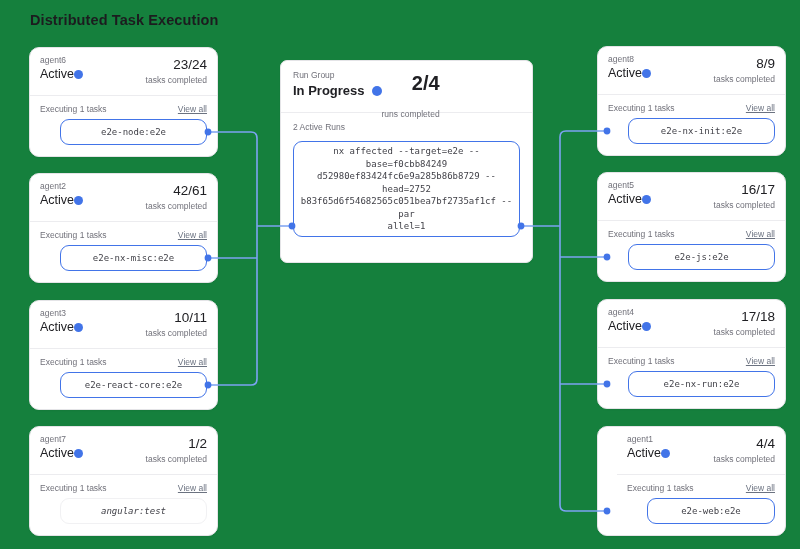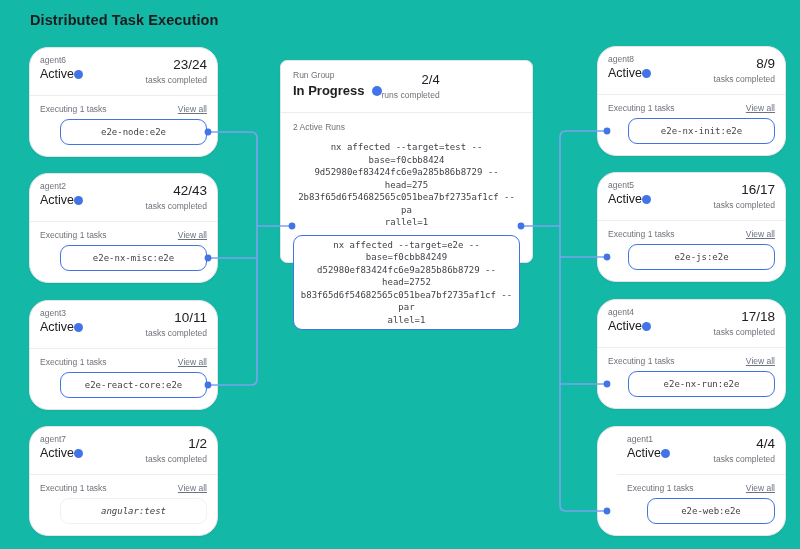--- a/index.html
+++ b/index.html
@@ -1,28 +1,28 @@
 <!DOCTYPE html>
 <html><head>
 <meta charset="utf-8">
 <style>
   * { margin:0; padding:0; box-sizing:border-box; }
   html,body { background:#ffffff; }
   body { font-family:"Liberation Sans", sans-serif; }
   #stage {
-    position:relative; width:800px; height:549px; background:#14b8a6; overflow:hidden;
+    position:relative; width:800px; height:549px; background:#15803d; overflow:hidden;
   }
   .page-title {
     position:absolute; left:30px; top:12px;
     font-size:14.5px; font-weight:700; color:#1c1c1f; letter-spacing:0.1px;
   }
   
   .agent-card {
     position:absolute; width:189px; height:110px;
-    background:#ffffff; border:1px solid #e4e4e7; border-radius:19px;
+    background:#ffffff; border:1px solid #e4e4e7; border-radius:10px;
     box-shadow:0 1px 2px rgba(0,0,0,0.05);
   }
   .card-header {
     height:48px; padding:7px 10px 0 10px;
     border-bottom:1px solid #ececef;
     display:flex; justify-content:space-between;
   }
   .agent-name { font-size:8.5px; color:#71717a; margin-bottom:2px; }
   .agent-status { display:flex; align-items:center; }
   .status-text { font-size:12.5px; color:#202024; }
@@ -52,21 +52,21 @@
   }
   .center-header {
     height:52px; padding:9px 12px 0 12px;
     border-bottom:1px solid #ececef;
     display:flex; 
   }
   .rg-label { font-size:8.5px; color:#71717a; margin-bottom:3px; }
   .rg-status { display:flex; align-items:center; gap:7px;font-weight:bold; }
   .rg-status-text { font-size:13px; color:#202024; }
   .rg-dot { width:10px; height:10px; border-radius:50%; background:#4274e8; }
-  .rg-count { font-size:13px; font-weight:400; color:#202024; margin-bottom:3px; }
+  .rg-count { font-size:20px; font-weight:700; color:#202024; margin-bottom:14px; }
   .center-body { padding:9px 12px 0 12px; }
   .active-runs { font-size:8.5px; color:#71717a; margin-bottom:9px; }
   .cmd-text {
     font-family:"DejaVu Sans Mono", monospace; font-size:9px; line-height:12.5px;
     color:#3f3f46; white-space:pre-line; text-align:center; margin:0 2px 6px 2px;
   }
   .cmd-box {
     border:1.5px solid #4274e8; border-radius:9px; padding:3px 2px;
     font-family:"DejaVu Sans Mono", monospace; font-size:9px; line-height:12.5px;
     color:#3f3f46; white-space:pre-line; text-align:center; background:#fff;
@@ -137,21 +137,21 @@
   <div class="agent-card" style="left:29px; top:173px;">
     <div class="card-header">
       <div class="header-left">
         <div class="agent-name">agent2</div>
         <div class="agent-status">
           <span class="status-text">Active</span>
           <span class="status-dot"></span>
         </div>
       </div>
       <div class="header-right">
-        <div class="agent-count">42/43</div>
+        <div class="agent-count">42/61</div>
         <div class="count-caption">tasks completed</div>
       </div>
     </div>
     <div class="card-body">
       <div class="exec-row">
         <span>Executing 1 tasks</span>
         <a class="view-all">View all</a>
       </div>
       <div class="task-pill">e2e-nx-misc:e2e</div>
     </div>
@@ -212,24 +212,20 @@
           <span class="rg-dot"></span>
         </div>
       </div>
       <div class="header-right">
         <div class="rg-count">2/4</div>
         <div class="count-caption">runs completed</div>
       </div>
     </div>
     <div class="center-body">
       <div class="active-runs">2 Active Runs</div>
-      <div class="cmd-text">nx affected --target=test --base=f0cbb8424
-9d52980ef83424fc6e9a285b86b8729 --head=275
-2b83f65d6f54682565c051bea7bf2735af1cf --pa
-rallel=1</div>
       <div class="cmd-box">nx affected --target=e2e --base=f0cbb84249
 d52980ef83424fc6e9a285b86b8729 --head=2752
 b83f65d6f54682565c051bea7bf2735af1cf --par
 allel=1</div>
     </div>
   </div>
 
   <div class="agent-card" style="left:597px; top:46px;">
     <div class="card-header">
       <div class="header-left">

